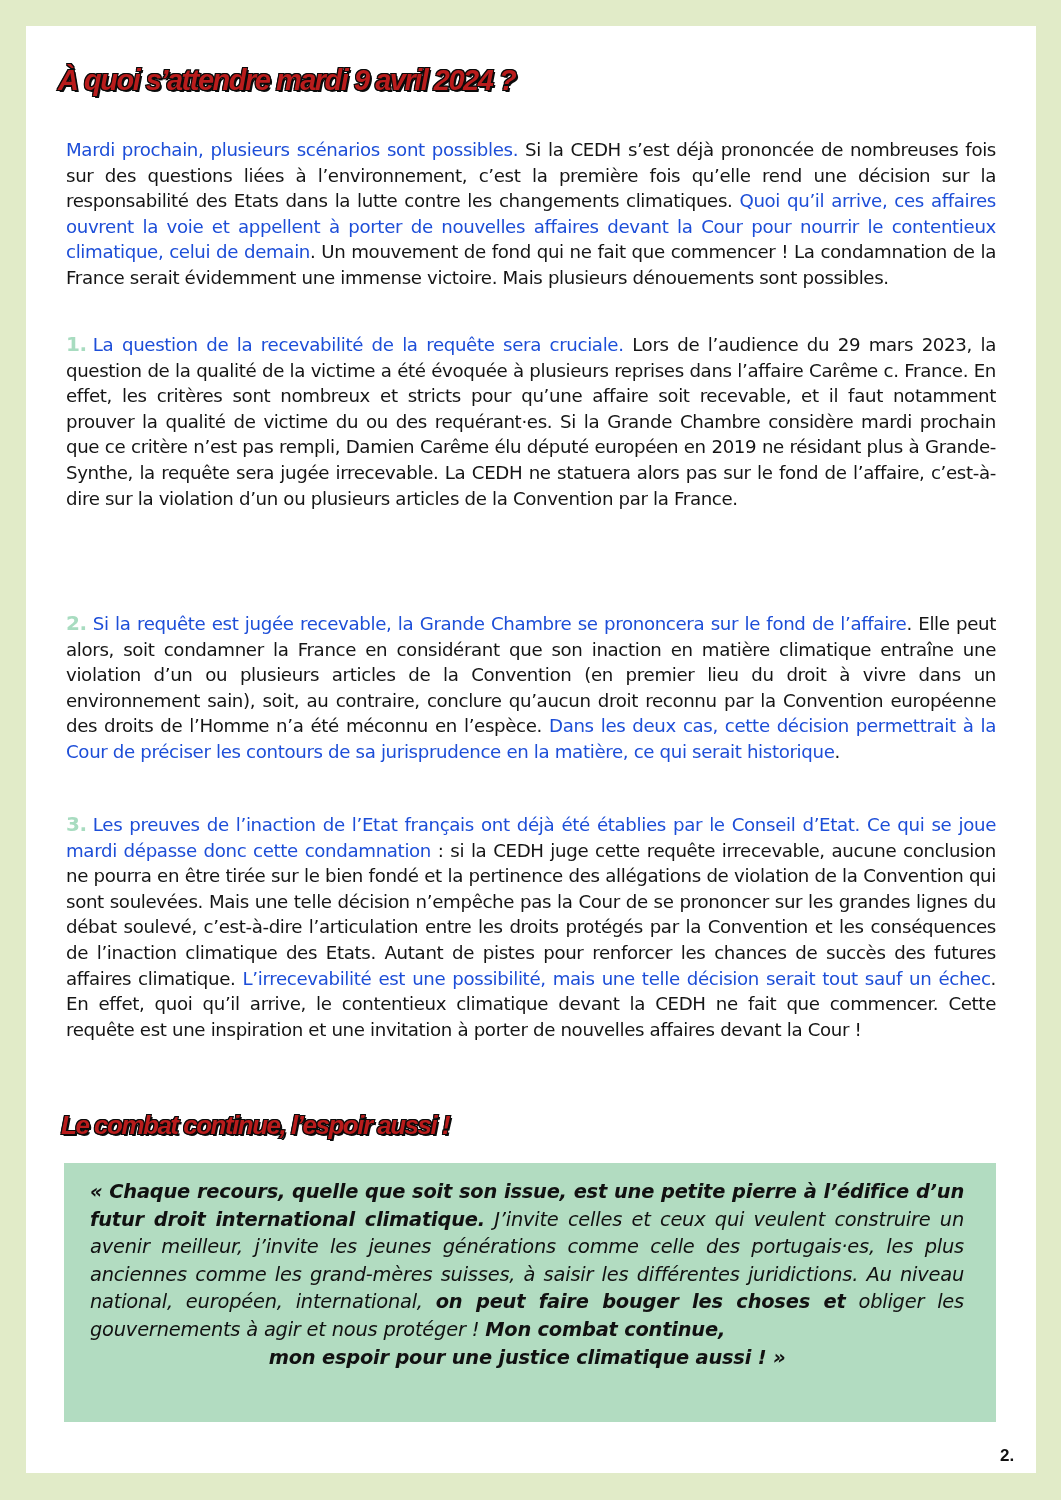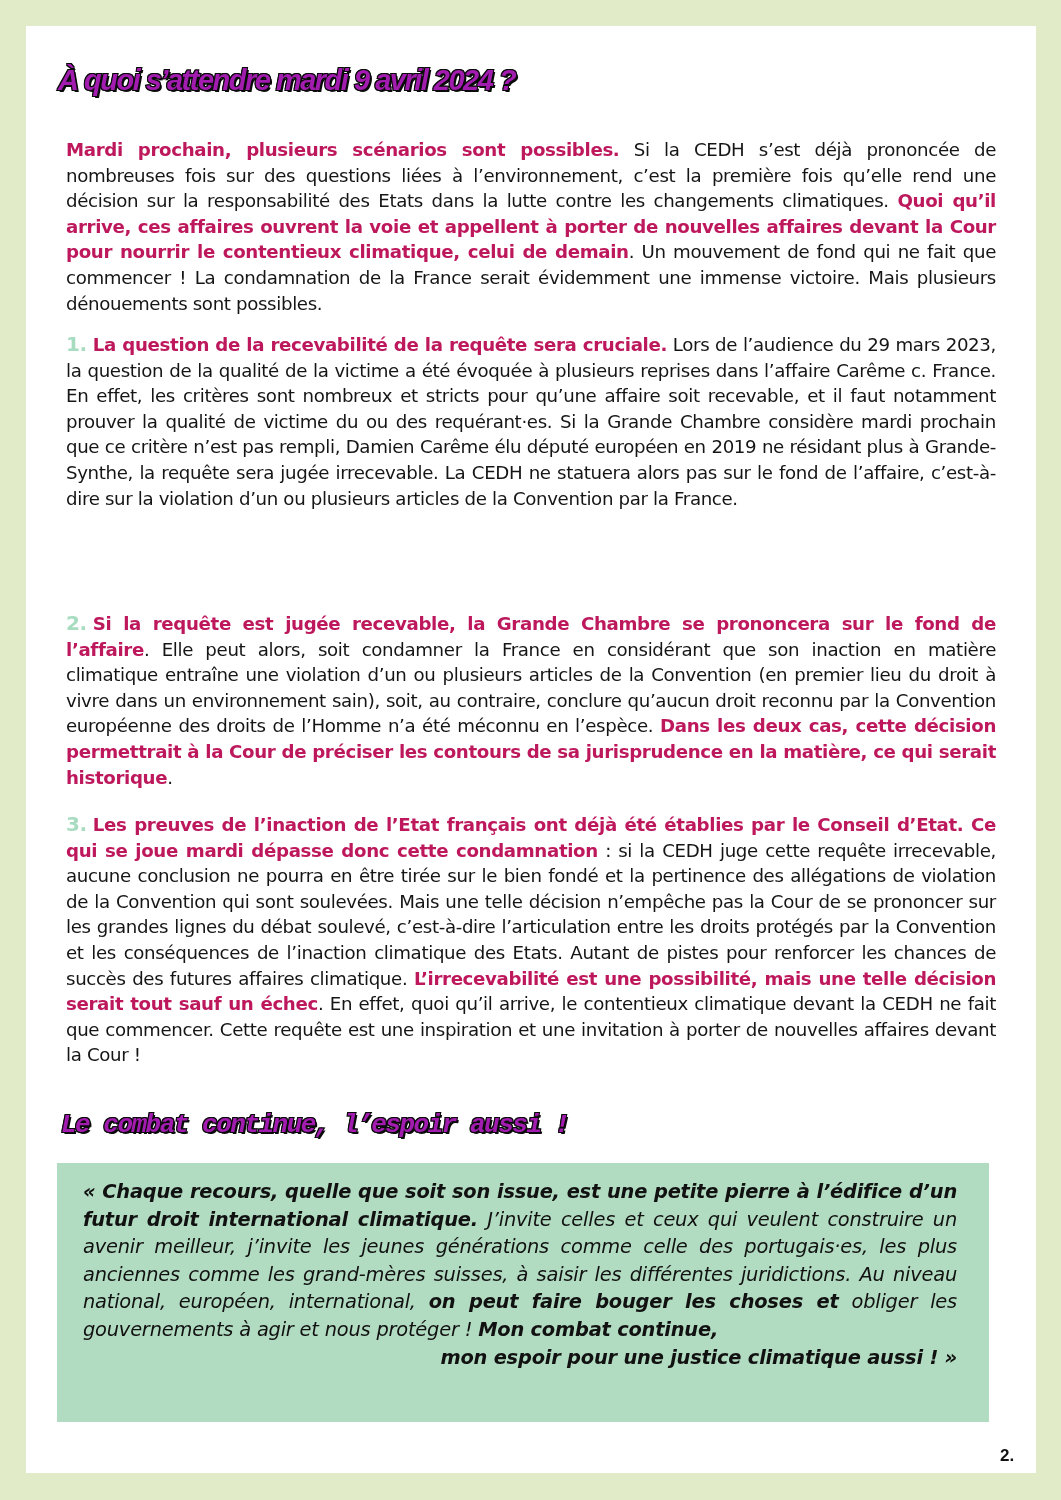--- a/index.html
+++ b/index.html
@@ -14,62 +14,62 @@
   .page {
     position: absolute; left: 26px; top: 26px;
     width: 1010px; height: 1447px;
     background: #ffffff;
   }
   .heading {
     position: absolute;
     font-family: "Liberation Sans", sans-serif;
     font-weight: 900;
     font-style: italic;
-    color: #a21caf;
+    color: #b91c1c;
     letter-spacing: -1.5px;
     -webkit-text-stroke: 2px #0a0a0a;
     paint-order: stroke fill;
     text-shadow: 2px 2px 0 #0a0a0a, -1px -1px 0 #0a0a0a, 1px -1px 0 #0a0a0a, -1px 1px 0 #0a0a0a;
     white-space: nowrap;
     text-align: right;
   }
   .h1 { left: 58px; top: 64px; font-size: 29px; }
-  .h2 { left: 61px; top: 1110px; font-size: 26px; font-family: Liberation Mono, monospace; }
+  .h2 { left: 61px; top: 1110px; font-size: 26px; }
 
   .para {
     position: absolute; left: 66px; width: 930px;
     font-size: 18.2px; line-height: 25.6px;
     text-align: justify;
     color: #151515;
     font-family: "DejaVu Sans", sans-serif;
     letter-spacing: -0.35px;
   }
-  .para b { font-weight: bold; color: #be185d; margin-top: 12px; }
+  .para b { font-weight: normal; color: #1d4ed8; margin-top: 12px; }
   .p0 { top: 137px; }
   .p1 { top: 332px; }
   .p2 { top: 611px; }
   .p3 { top: 812px; }
   .num {
     color: #a8dcc0; font-weight: bold; font-size: 20px;
     margin-right: 6px;
   }
   .quote-box {
-    position: absolute; left: 57px; top: 1163px;
+    position: absolute; left: 64px; top: 1163px;
     width: 932px; height: 259px;
     background: #b2dcc1;
   }
   .quote {
     position: absolute; left: 26px; top: 15px; width: 874px;
     font-size: 19.4px; line-height: 27.6px;
     font-style: italic; text-align: justify;
     color: #111;
     letter-spacing: -0.2px;
   }
   .quote b { font-weight: bold; }
-  .quote .last { display: block; text-align: right; font-weight: bold; }
+  .quote .last { display: block; text-align: center; font-weight: bold; }
   .page-number {
     position: absolute; left: 1000px; top: 1446px;
     font-size: 17px; font-weight: bold; color: #111;
     font-family: "Liberation Sans", sans-serif;
   }
 </style>
 </head>
 <body>
 
 <div class="page"></div>

